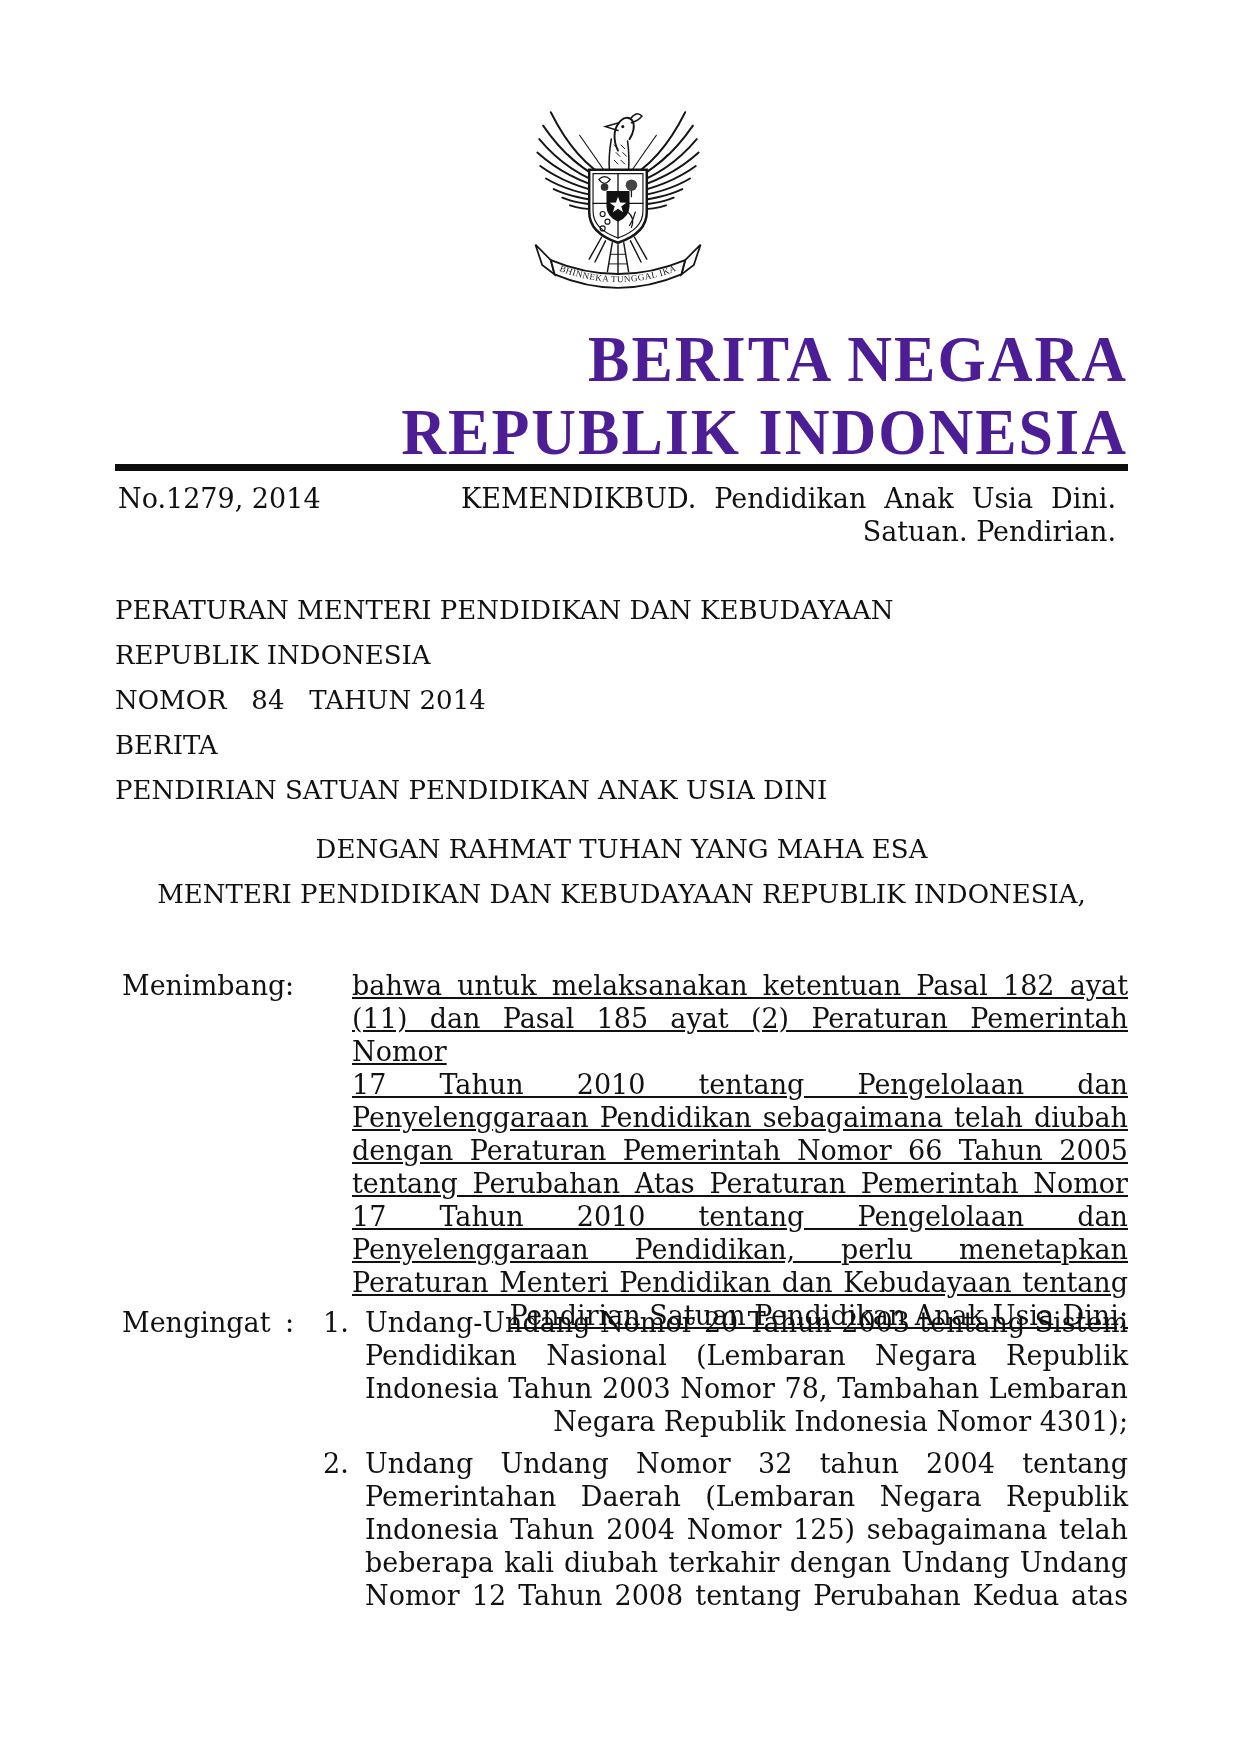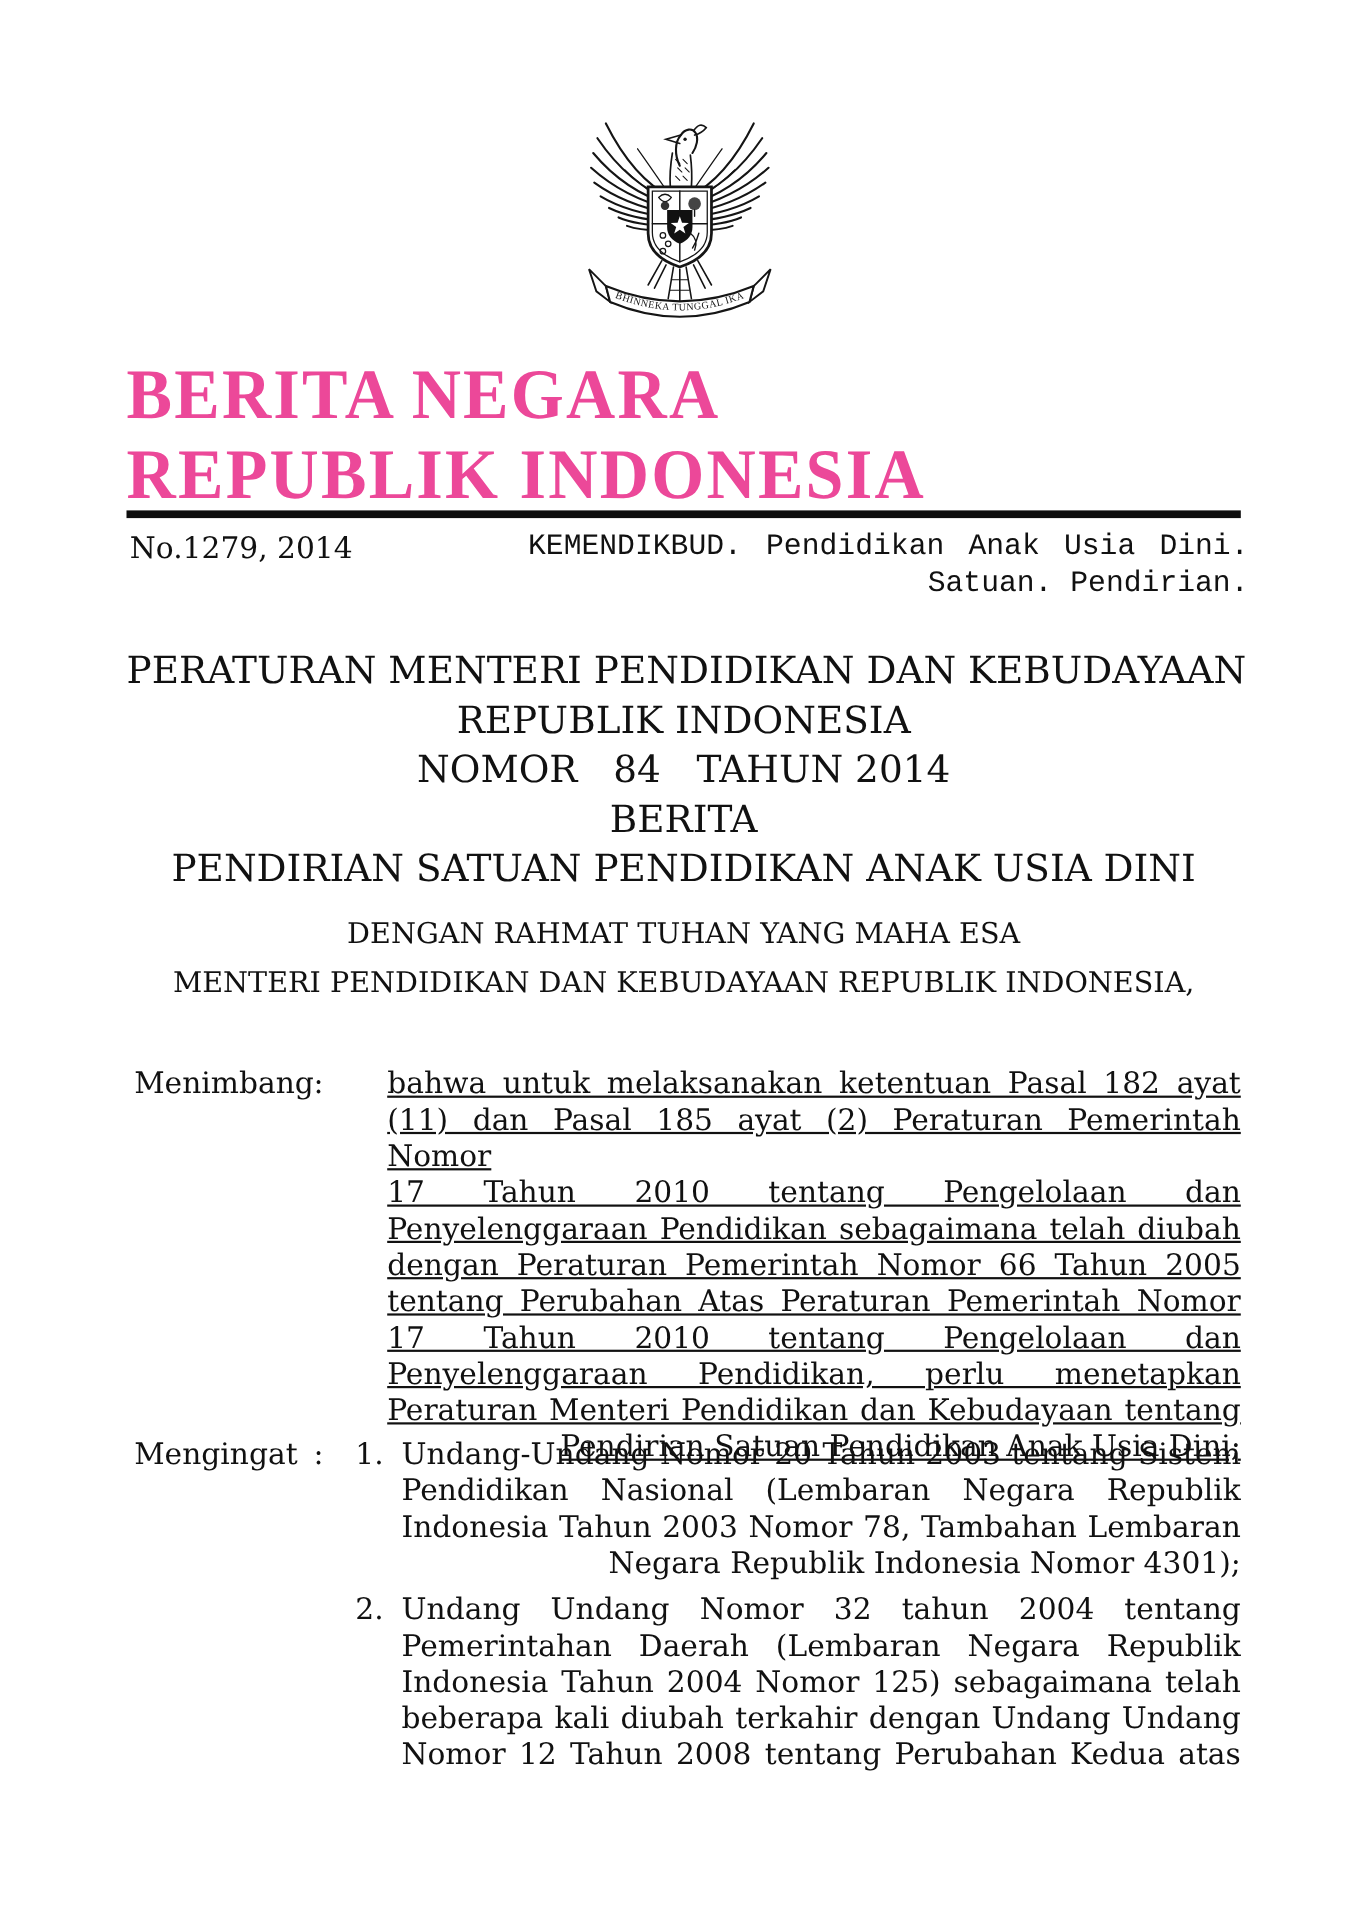--- a/index.html
+++ b/index.html
@@ -13,44 +13,44 @@
     overflow:hidden;
   }
   .content{position:absolute;left:115px;top:0;width:1013px;height:1755px;}
 
   
   .emblem{position:absolute;left:522px;top:90px;width:192px;height:223px;}
 
   
   .masthead{
     position:absolute;left:0;top:323px;width:1013px;
-    text-align:left;
+    text-align:right;
     font-family:"Liberation Serif", serif;
     font-weight:bold;
     font-size:62px;
     line-height:73px;
     letter-spacing:2px;
-    color:#ec4899;
+    color:#4c1d95;
   }
   .masthead .m-line{transform:scaleY(1.04);transform-origin:center;}
 
   .rule{position:absolute;left:0;top:464px;width:1013px;height:7px;background:#0d0d0d;}
 
   
   .byline{position:absolute;left:0;top:482px;width:1013px;font-size:27px;line-height:33px;}
   .gazette-no{position:absolute;left:3px;top:0;white-space:nowrap;}
-  .subject{position:absolute;left:365px;top:0;width:655px;font-family:Liberation Mono, monospace;}
+  .subject{position:absolute;left:346px;top:0;width:655px;}
 
   .jline{text-align:justify;text-align-last:justify;}
   .jlast{text-align:right;}
 
   
   .heading{
     position:absolute;left:0;top:588px;width:1013px;
-    text-align:center;font-size:34px;line-height:45px;
+    text-align:left;font-size:26px;line-height:45px;
   }
   .heading-line{white-space:pre;}
   .invocation-block{
     position:absolute;left:0;top:827px;width:1013px;
     text-align:center;font-size:26px;line-height:45px;
   }
 
   
   .block{position:absolute;left:0;width:1013px;font-size:27px;line-height:33px;}
   .block-label{position:absolute;left:7px;top:0;}

